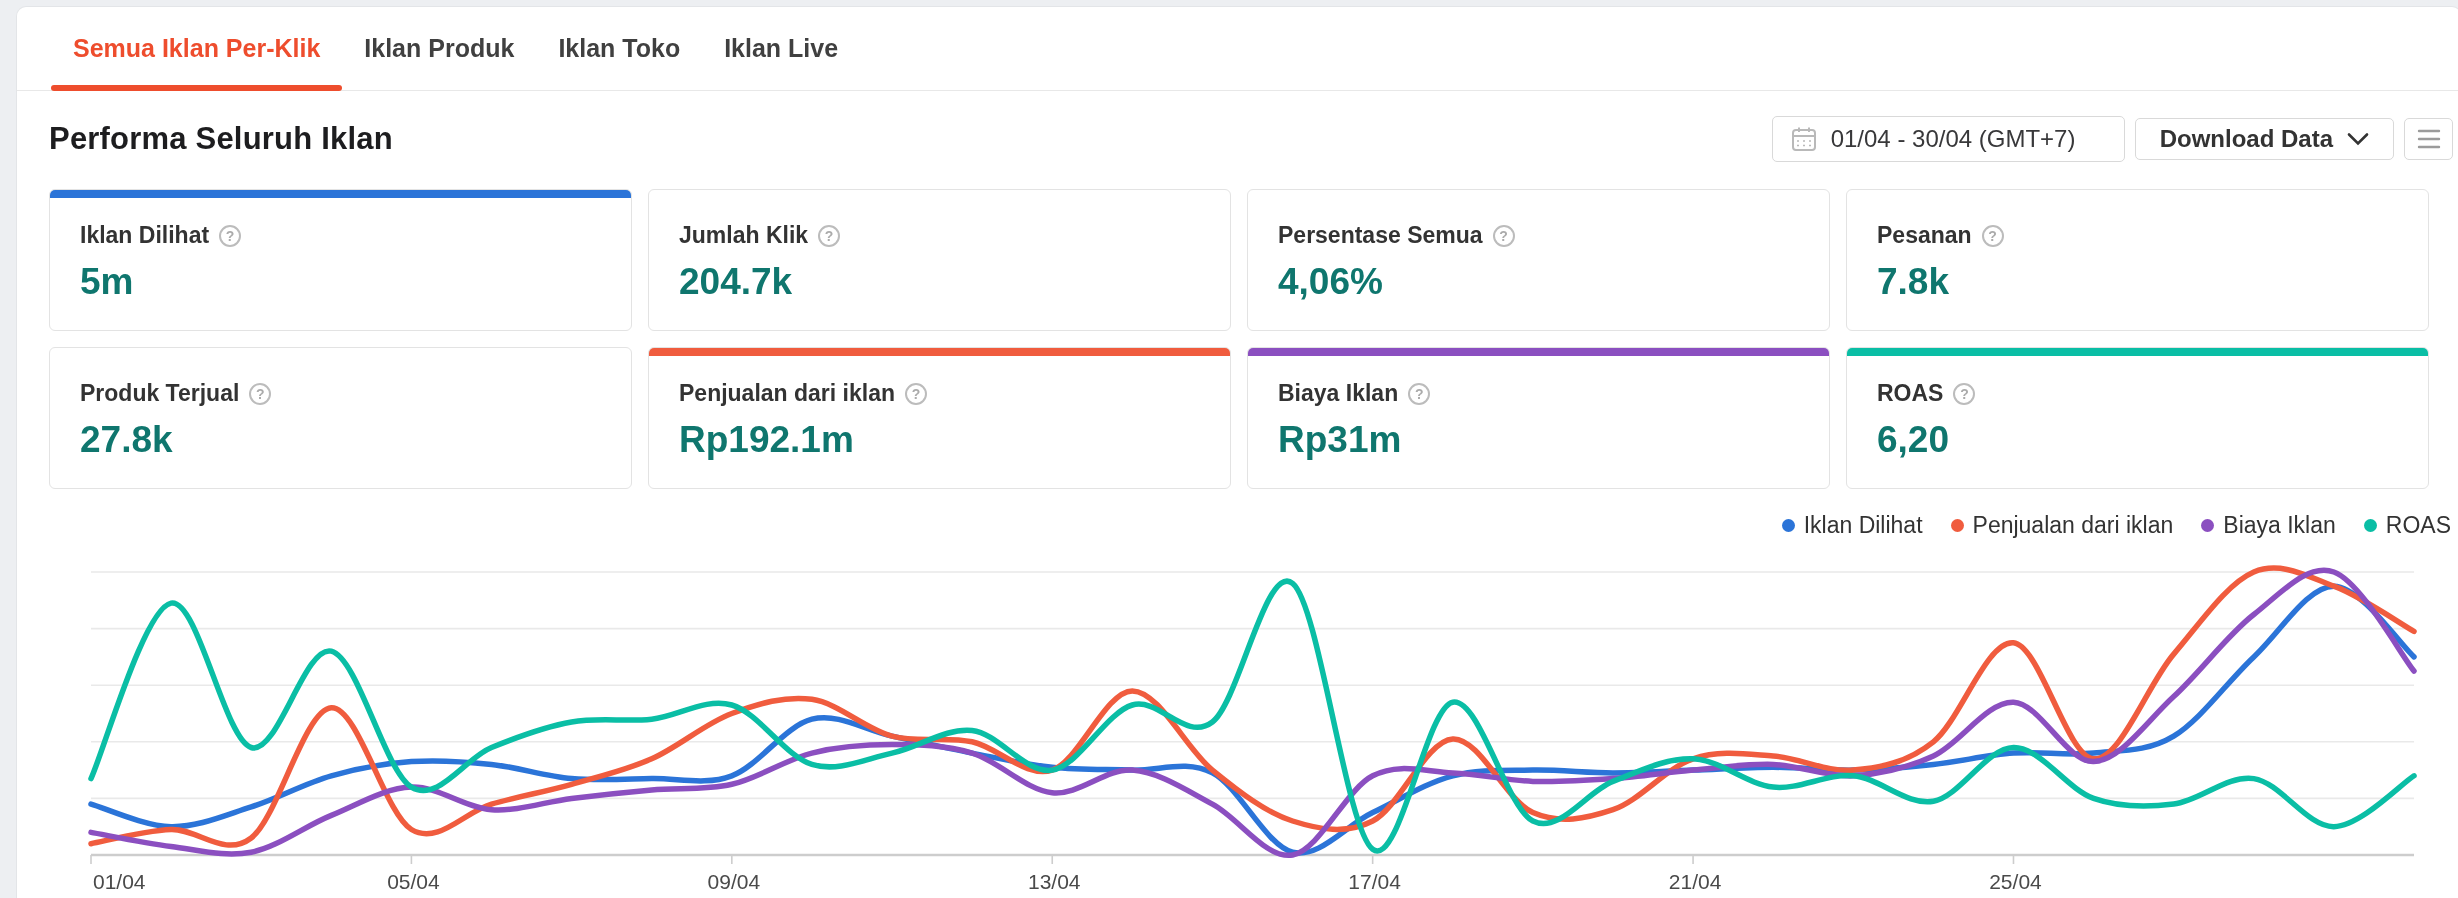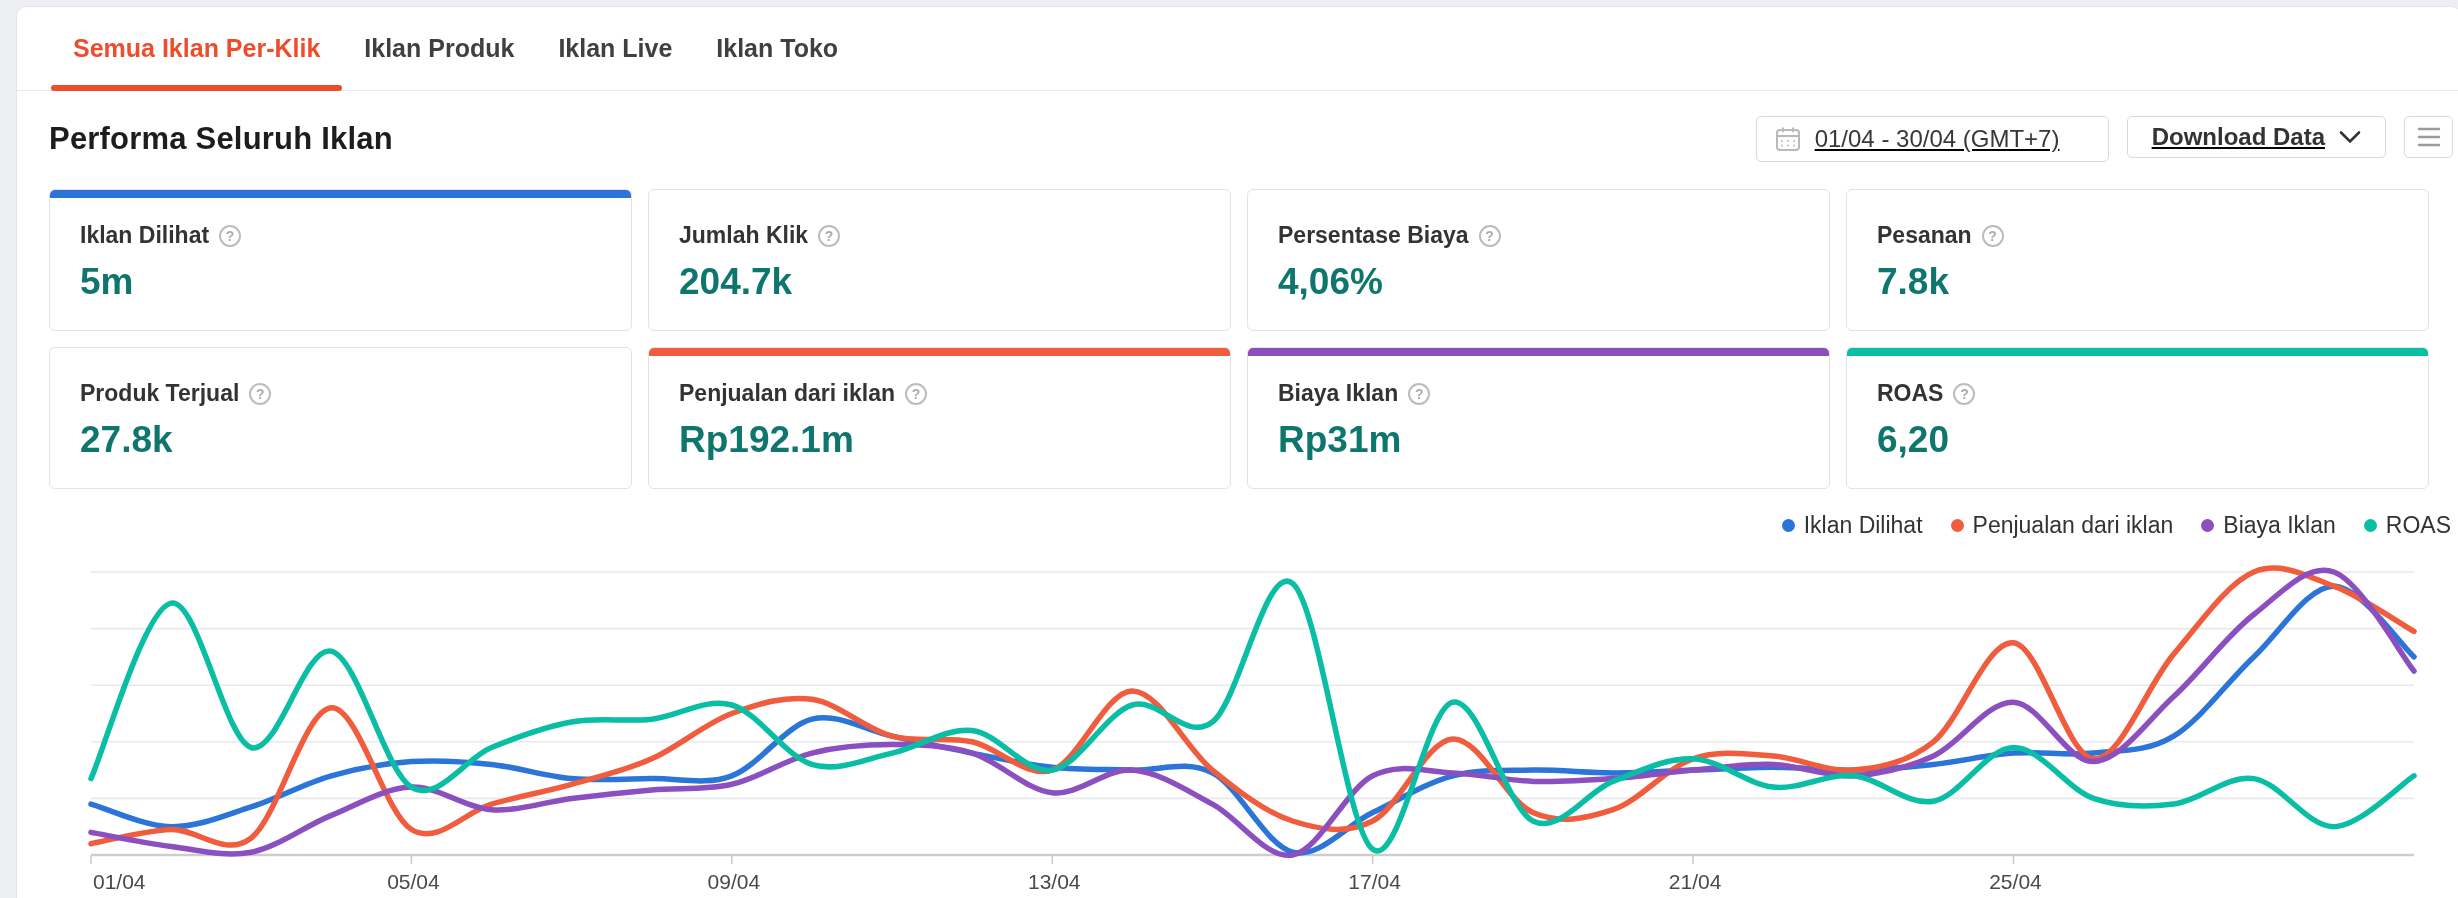--- a/index.html
+++ b/index.html
@@ -14,21 +14,21 @@
   .tab { position:relative; display:flex; align-items:center; padding:0 22px;
     font-size:25px; color:#404040; cursor:pointer; white-space:nowrap;font-weight:bold; }
   .tab.active { color:#ee4d2d; font-weight:700; }
   .tab.active::after { content:""; position:absolute; left:0; right:0; bottom:-1px;
     height:6px; background:#ee4d2d; border-radius:3px; }
 
   
   .header-row { display:flex; align-items:center; justify-content:space-between;
     margin-top:24px; padding:0 8px 0 32px; height:48px; }
   .page-title { font-size:31px; font-weight:700; color:#1d1d1f; letter-spacing:.2px; }
-  .controls { display:flex; align-items:flex-start; gap:18px;text-decoration:underline; }
+  .controls { display:flex; align-items:center; gap:10px; }
   .date-picker { display:flex; align-items:center; gap:14px; width:353px; height:46px;
     border:1px solid #d9d9d9; border-radius:5px; padding:0 18px; color:#38383a;
     font-size:24px; background:#fff; cursor:pointer; }
   .btn { display:flex; align-items:center; justify-content:center; gap:14px; height:42px;
     border:1px solid #d9d9d9; border-radius:5px; background:#fff; font-size:24px;
     color:#333; cursor:pointer; }
   .download-btn { padding:0 24px; font-weight:600;
     font-family:"Liberation Sans","DejaVu Sans",sans-serif; }
   .menu-btn { width:49px; }
   .icon { flex:0 0 auto; display:inline-flex; }
@@ -60,22 +60,22 @@
   .chart-wrap svg { display:block; }
 </style>
 </head>
 <body>
 
 <div class="panel">
 
   <div class="tabbar">
     <div class="tab active">Semua Iklan Per-Klik</div>
     <div class="tab">Iklan Produk</div>
+    <div class="tab">Iklan Toko</div>
     <div class="tab">Iklan Live</div>
-    <div class="tab">Iklan Toko</div>
   </div>
 
   <div class="header-row">
     <div class="page-title">Performa Seluruh Iklan</div>
     <div class="controls">
       <div class="date-picker">
         <span class="icon">
           <svg width="26" height="26" viewBox="0 0 26 26" fill="none" stroke="#b9b9b9" stroke-width="2">
             <rect x="2" y="4" width="22" height="20" rx="3"></rect>
             <line x1="2" y1="10" x2="24" y2="10"></line>
@@ -126,21 +126,21 @@
 
       <div class="card-label-row">
         <span class="card-label">Jumlah Klik</span>
         <span class="help">?</span>
       </div>
       <div class="card-value">204.7k</div>
     </div>
     <div class="card">
 
       <div class="card-label-row">
-        <span class="card-label">Persentase Biaya</span>
+        <span class="card-label">Persentase Semua</span>
         <span class="help">?</span>
       </div>
       <div class="card-value">4,06%</div>
     </div>
     <div class="card">
 
       <div class="card-label-row">
         <span class="card-label">Pesanan</span>
         <span class="help">?</span>
       </div>

